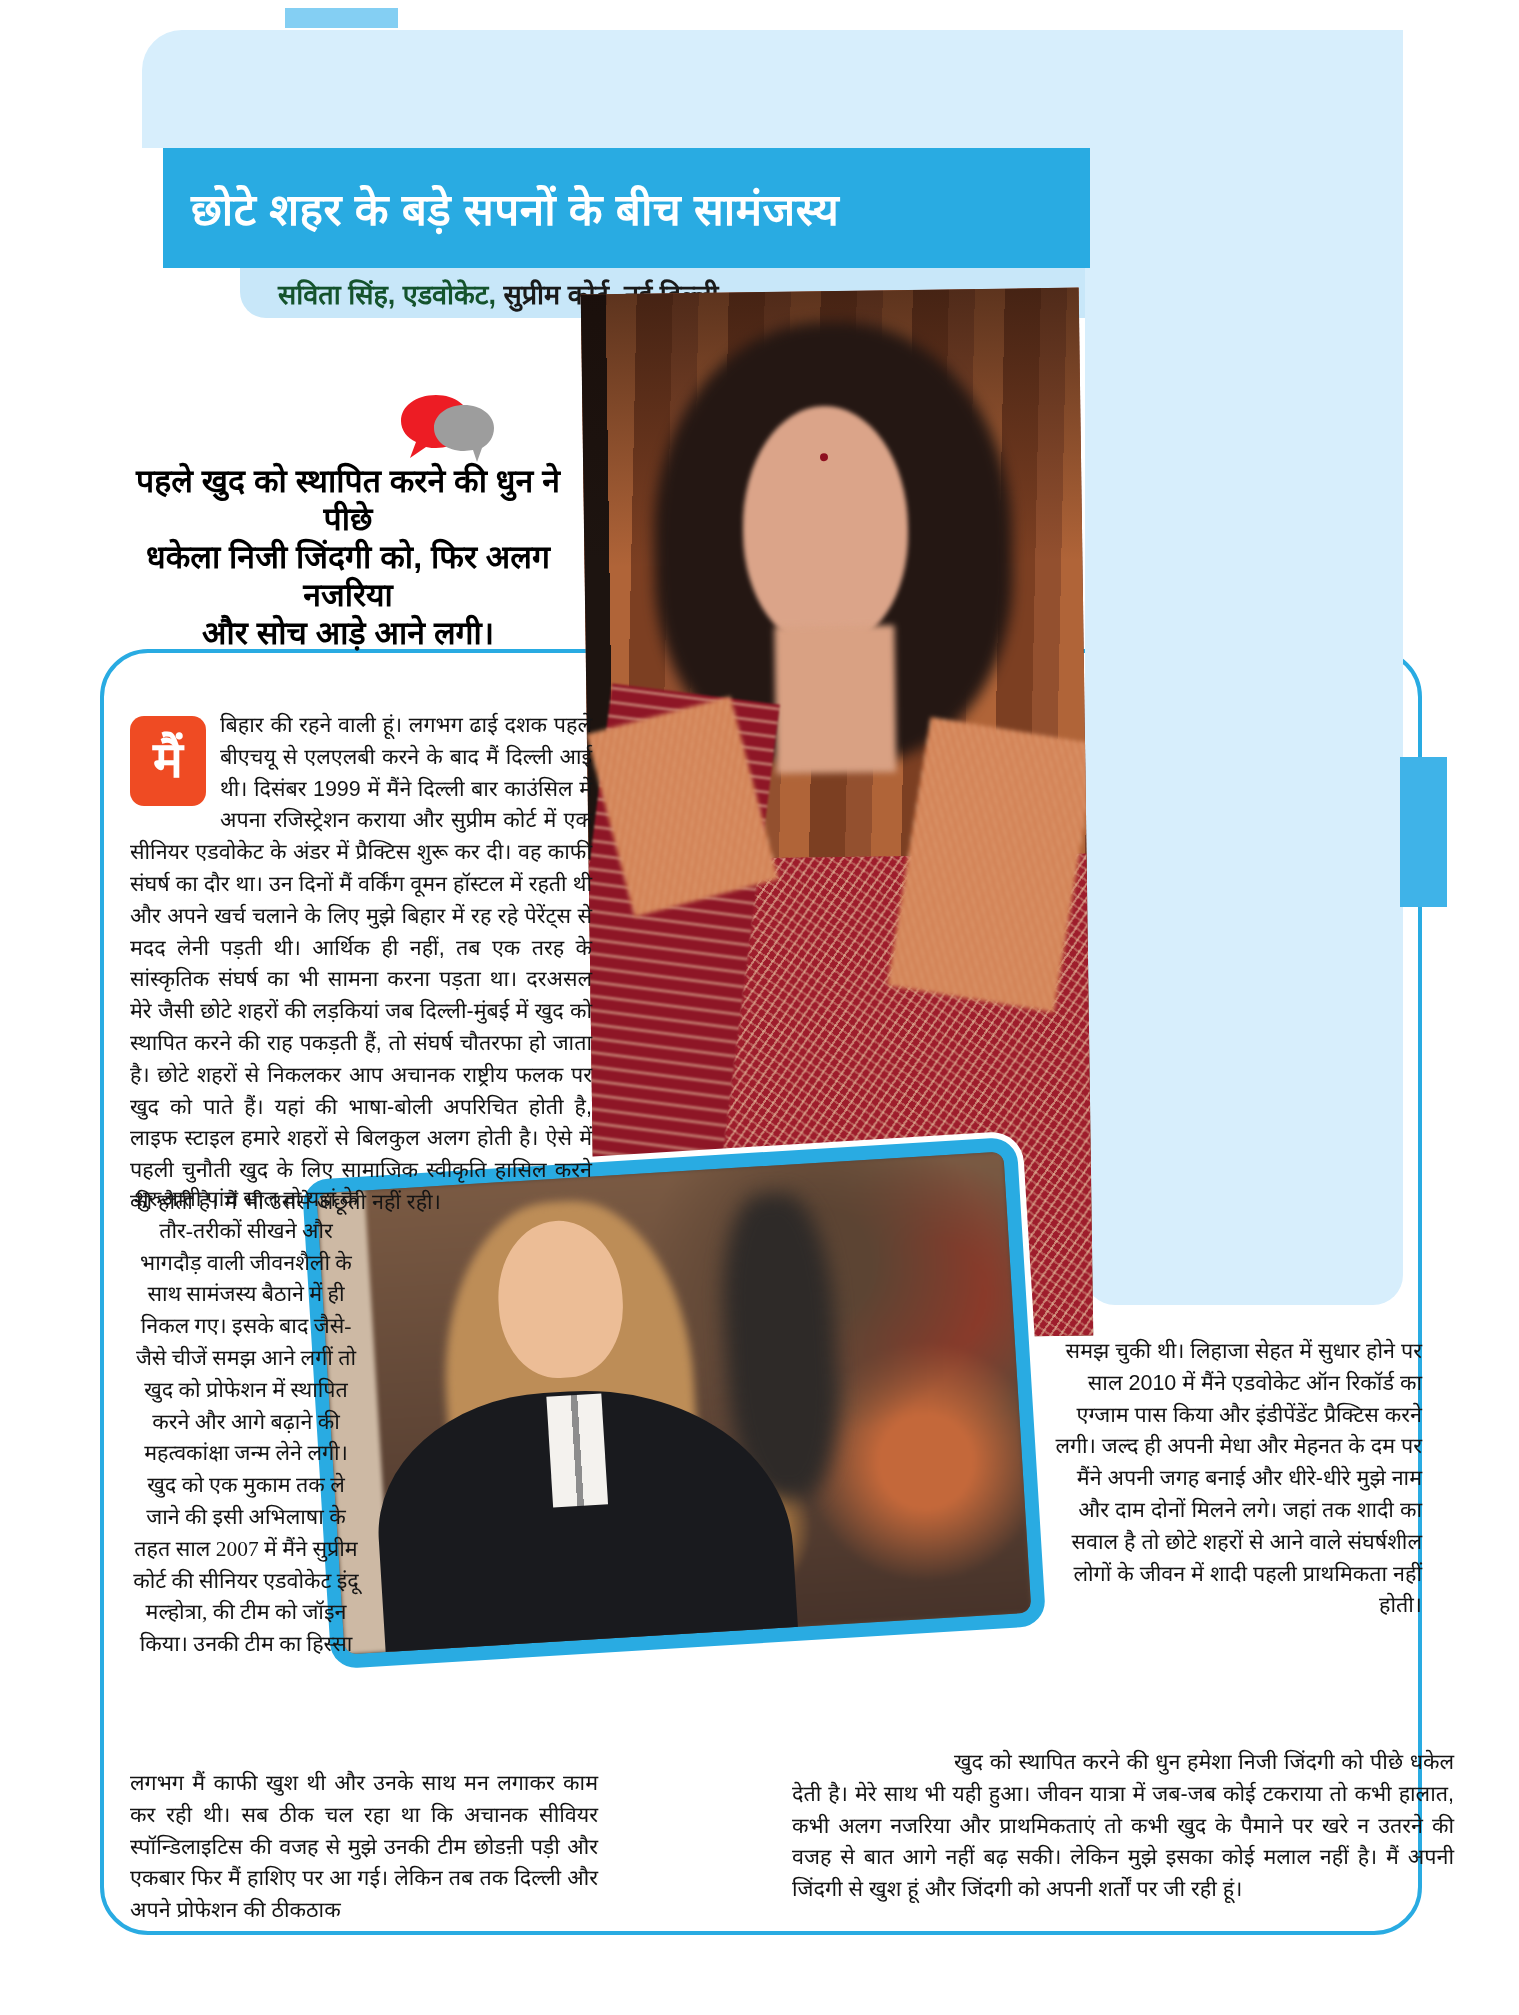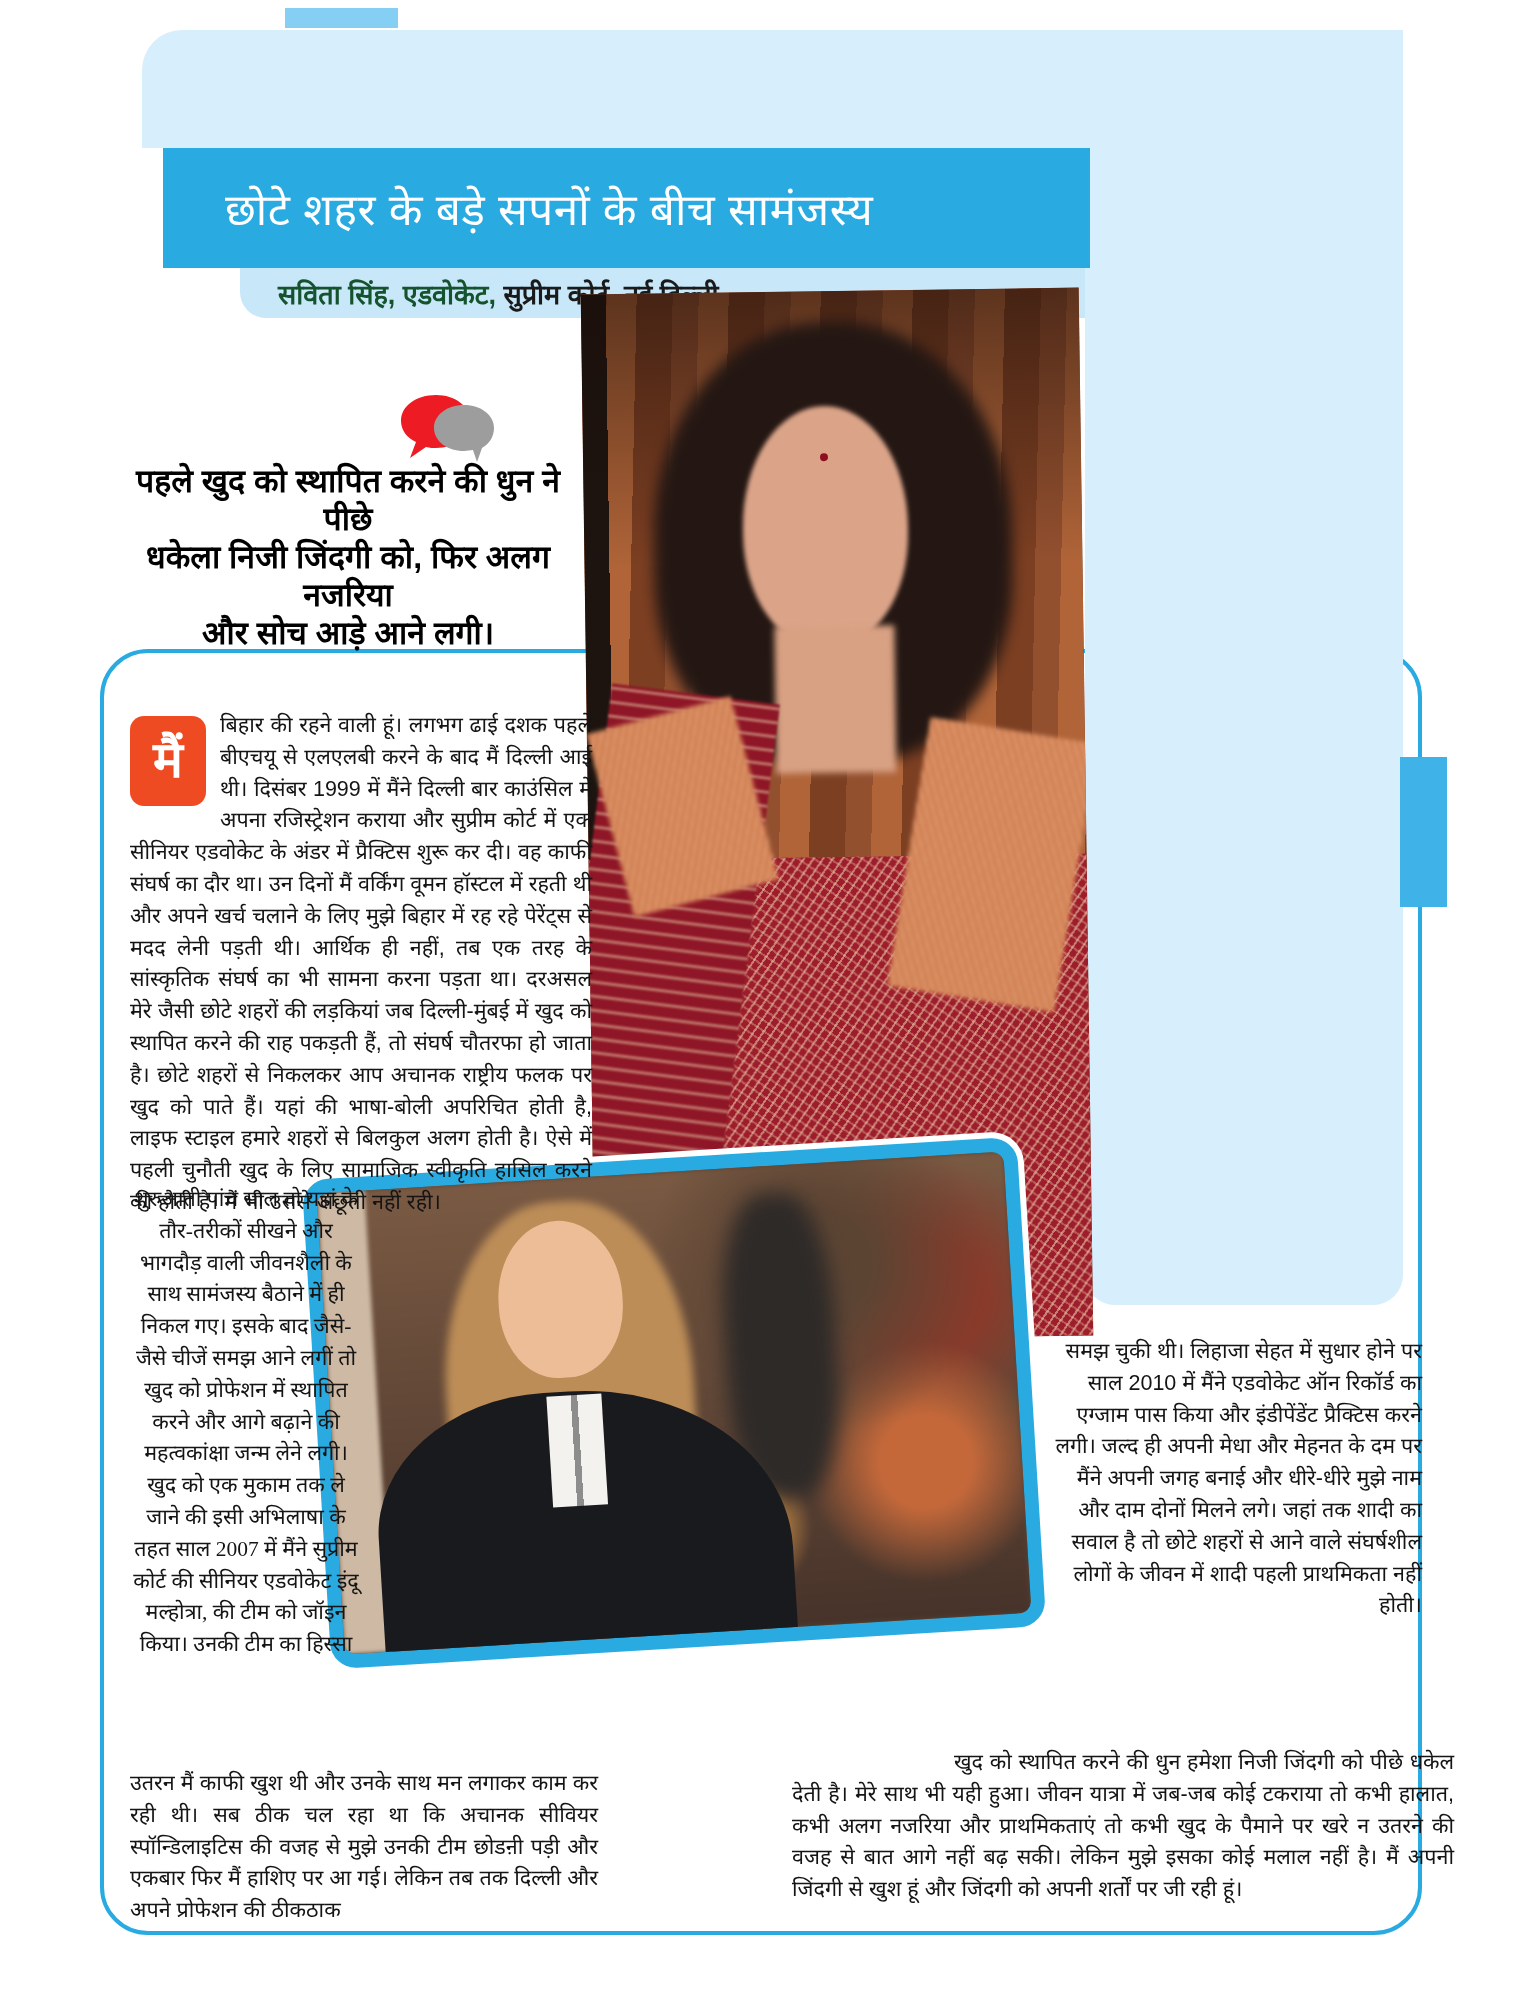--- a/index.html
+++ b/index.html
@@ -9,21 +9,21 @@
 
   
   .top-small-bar{left:285px;top:8px;width:113px;height:20px;background:#84cff3;z-index:1;}
   .pale-top{left:142px;top:30px;width:943px;height:118px;background:#d7eefc;border-radius:40px 0 0 0;z-index:1;}
   .right-panel{left:1085px;top:30px;width:318px;height:1275px;background:#d7eefc;border-radius:0 0 30px 30px;z-index:2;}
   .right-tab{left:1400px;top:757px;width:47px;height:150px;background:#3fb3e8;z-index:2;}
 
   
   .title-band{left:163px;top:148px;width:927px;height:120px;background:#29abe2;z-index:3;
               display:flex;align-items:center;}
-  .title-band h1{margin:0 0 0 62px;color:#fff;font-size:44px;font-weight:normal;letter-spacing:.5px;}
+  .title-band h1{margin:0 0 0 28px;color:#fff;font-size:44px;font-weight:bold;letter-spacing:.5px;}
   .byline-strip{left:240px;top:268px;width:845px;height:50px;background:#c8e7f9;border-radius:0 0 0 26px;z-index:3;
                 display:flex;align-items:center;}
   .byline-strip .byline{margin-left:38px;font-size:27px;font-weight:bold;color:#1a1a1a;}
   .byline .name{color:#14532d;}
 
   
   .quote-icon{left:398px;top:392px;width:100px;height:72px;z-index:4;}
   .quote-text{left:128px;top:462px;width:440px;z-index:4;text-align:center;
               font-size:32px;line-height:38px;font-weight:bold;color:#000;white-space:pre-line;}
 
@@ -136,19 +136,19 @@
     <div class="robe"></div>
     <div class="bands"></div>
   </div>
 
   <div class="abs body-text para1">
     <span class="dropcap">मैं</span><span>बिहार की रहने वाली हूं। लगभग ढाई दशक पहले बीएचयू से एलएलबी करने के बाद मैं दिल्ली आई थी। दिसंबर 1999 में मैंने दिल्ली बार काउंसिल में अपना रजिस्ट्रेशन कराया और सुप्रीम कोर्ट में एक सीनियर एडवोकेट के अंडर में प्रैक्टिस शुरू कर दी। वह काफी संघर्ष का दौर था। उन दिनों मैं वर्किंग वूमन हॉस्टल में रहती थी और अपने खर्च चलाने के लिए मुझे बिहार में रह रहे पेरेंट्स से मदद लेनी पड़ती थी। आर्थिक ही नहीं, तब एक तरह के सांस्कृतिक संघर्ष का भी सामना करना पड़ता था। दरअसल मेरे जैसी छोटे शहरों की लड़कियां जब दिल्ली-मुंबई में खुद को स्थापित करने की राह पकड़ती हैं, तो संघर्ष चौतरफा हो जाता है। छोटे शहरों से निकलकर आप अचानक राष्ट्रीय फलक पर खुद को पाते हैं। यहां की भाषा-बोली अपरिचित होती है, लाइफ स्टाइल हमारे शहरों से बिलकुल अलग होती है। ऐसे में पहली चुनौती खुद के लिए सामाजिक स्वीकृति हासिल करने की होती है। मैं भी उससे अछूती नहीं रही।</span>
   </div>
 
   <div class="abs body-text left-col">शुरुआती पांच साल तो यहां के तौर-तरीकों सीखने और भागदौड़ वाली जीवनशैली के साथ सामंजस्य बैठाने में ही निकल गए। इसके बाद जैसे-जैसे चीजें समझ आने लगीं तो खुद को प्रोफेशन में स्थापित करने और आगे बढ़ाने की महत्वकांक्षा जन्म लेने लगी। खुद को एक मुकाम तक ले जाने की इसी अभिलाषा के तहत साल 2007 में मैंने सुप्रीम कोर्ट की सीनियर एडवोकेट इंदू मल्होत्रा, की टीम को जॉइन किया। उनकी टीम का हिस्सा</div>
 
-  <div class="abs body-text left-bottom">उतरन मैं काफी खुश थी और उनके साथ मन लगाकर काम कर रही थी। सब ठीक चल रहा था कि अचानक सीवियर स्पॉन्डिलाइटिस की वजह से मुझे उनकी टीम छोडऩी पड़ी और एकबार फिर मैं हाशिए पर आ गई। लेकिन तब तक दिल्ली और अपने प्रोफेशन की ठीकठाक</div>
+  <div class="abs body-text left-bottom">लगभग मैं काफी खुश थी और उनके साथ मन लगाकर काम कर रही थी। सब ठीक चल रहा था कि अचानक सीवियर स्पॉन्डिलाइटिस की वजह से मुझे उनकी टीम छोडऩी पड़ी और एकबार फिर मैं हाशिए पर आ गई। लेकिन तब तक दिल्ली और अपने प्रोफेशन की ठीकठाक</div>
 
   <div class="abs body-text right-col">समझ चुकी थी। लिहाजा सेहत में सुधार होने पर साल 2010 में मैंने एडवोकेट ऑन रिकॉर्ड का एग्जाम पास किया और इंडीपेंडेंट प्रैक्टिस करने लगी। जल्द ही अपनी मेधा और मेहनत के दम पर मैंने अपनी जगह बनाई और धीरे-धीरे मुझे नाम और दाम दोनों मिलने लगे। जहां तक शादी का सवाल है तो छोटे शहरों से आने वाले संघर्षशील लोगों के जीवन में शादी पहली प्राथमिकता नहीं होती।</div>
 
   <div class="abs body-text right-bottom">खुद को स्थापित करने की धुन हमेशा निजी जिंदगी को पीछे धकेल देती है। मेरे साथ भी यही हुआ। जीवन यात्रा में जब-जब कोई टकराया तो कभी हालात, कभी अलग नजरिया और प्राथमिकताएं तो कभी खुद के पैमाने पर खरे न उतरने की वजह से बात आगे नहीं बढ़ सकी। लेकिन मुझे इसका कोई मलाल नहीं है। मैं अपनी जिंदगी से खुश हूं और जिंदगी को अपनी शर्तों पर जी रही हूं।</div>
 
 </div>
 
 </body></html>

